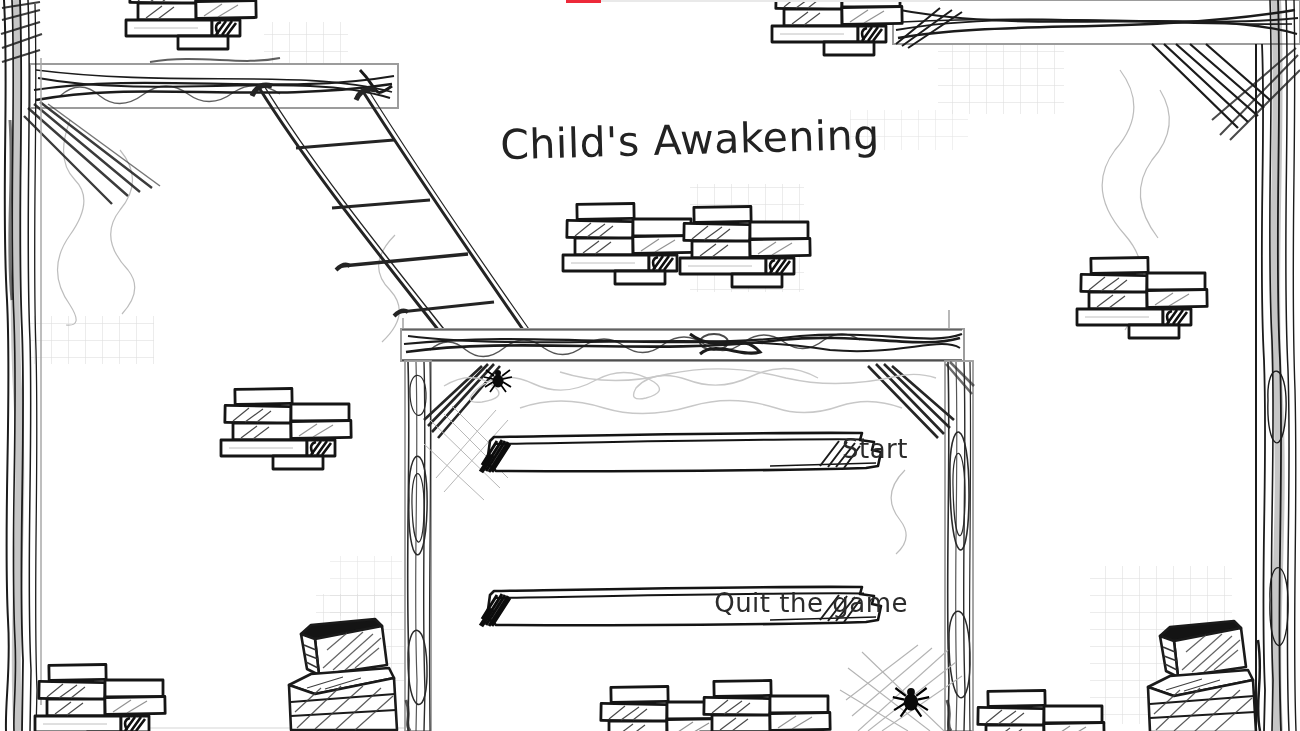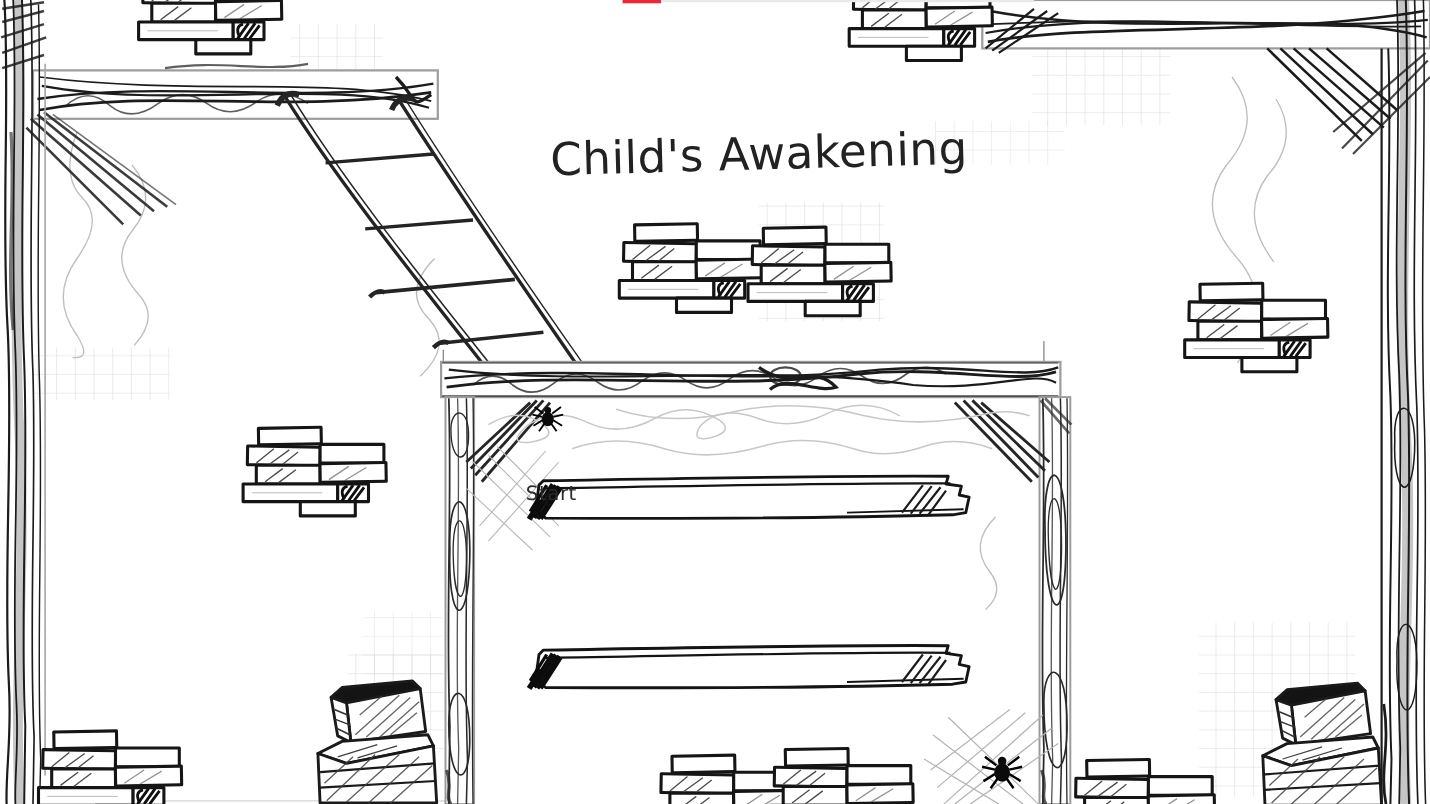--- a/index.html
+++ b/index.html
@@ -16,21 +16,21 @@
     text-align:center;font-size:41px;letter-spacing:.5px;color:#222;
     transform:rotate(-1.6deg);user-select:none;
   }
   .menu-btn{
     position:absolute;left:478px;width:430px;height:48px;
     background:transparent;border:none;padding:0;cursor:pointer;
   }
   .menu-btn .plank{position:absolute;left:0;top:0;width:430px;height:48px;pointer-events:none;}
   .menu-label{
     position:absolute;left:0;top:50%;width:100%;transform:translateY(-58%);
-    text-align:left;font-size:18px;letter-spacing:.5px;color:#2b2b2b;
+    text-align:right;font-size:26px;letter-spacing:.5px;color:#2b2b2b;
     font-family:"DejaVu Sans",sans-serif;pointer-events:none;
   }
   #btn-start{top:427px;}
   #btn-info{top:501px;}
   #btn-quit{top:581px;}
 </style>
 </head>
 <body>
 
 <div class="scene">
@@ -285,15 +285,16 @@
         <use href="#plank"></use>
       </svg>
     <span class="menu-label">Start</span>
   </button>
 
 
   <button class="menu-btn" id="btn-quit">
     <svg class="plank" viewBox="0 0 430 48" aria-hidden="true">
         <use href="#plank"></use>
       </svg>
+    <span class="menu-label">Quit the game</span>
   </button>
 
 </div>
 
 </body></html>

